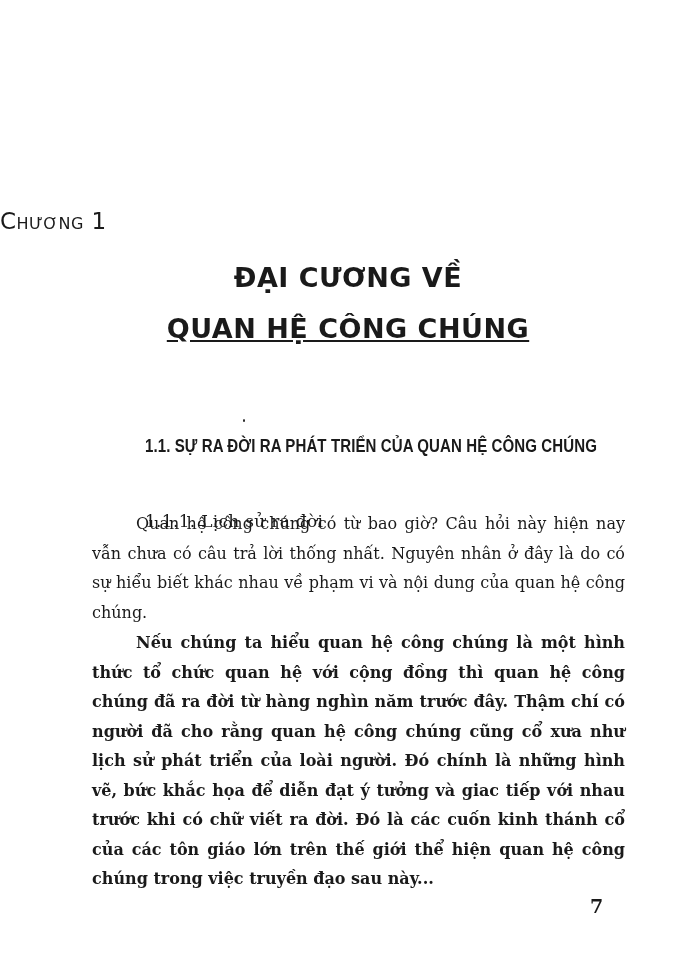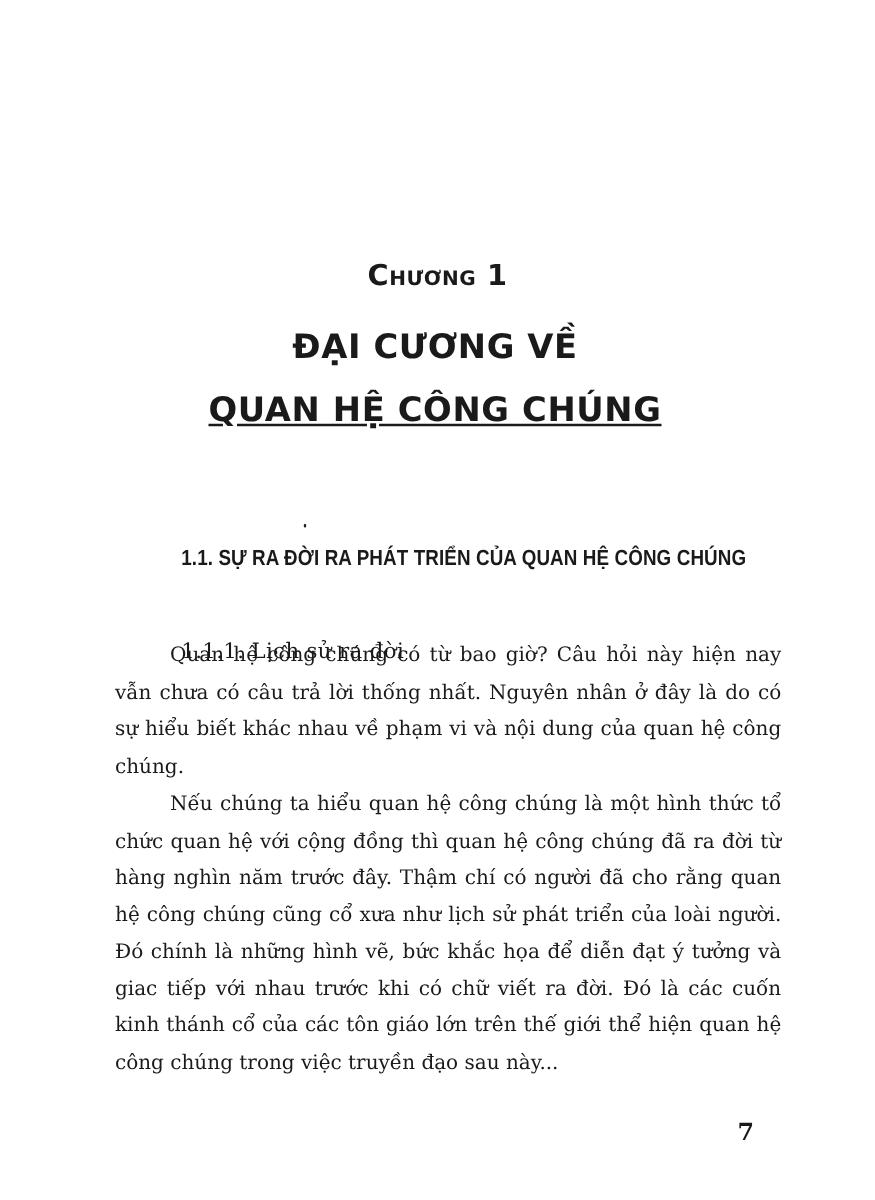--- a/index.html
+++ b/index.html
@@ -5,23 +5,23 @@
     html, body { margin: 0; padding: 0; }
     body {
       width: 700px; height: 960px;
       background: #ffffff;
       position: relative;
       overflow: hidden;
       color: #1a1a1a;
     }
     .chapter-label {
       position: absolute; left: 0; width: 700px; top: 208px;
-      text-align: center;
+      text-align: left;
       font-family: "DejaVu Sans", sans-serif;
-      font-weight: bold;
+      font-weight: normal;
       font-size: 23px;
       letter-spacing: 0.5px;
       font-variant: small-caps;
     }
     .chapter-title {
       position: absolute; left: 0; width: 696px;
       text-align: center;
       font-family: "DejaVu Sans", sans-serif;
       font-weight: bold;
       font-size: 27px;
@@ -49,21 +49,21 @@
     .body-text {
       position: absolute; left: 92px; width: 533px;
       font-family: "DejaVu Serif", serif;
       font-size: 16px;
       line-height: 29.5px;
       text-align: justify;
       margin: 0;
     }
     .body-text .indent { display: inline-block; width: 44px; }
     .p1 { top: 509px; }
-    .p2 { top: 628px; }
+    .p2 { top: 628px; font-weight: bold; }
     .page-number {
       position: absolute; left: 590px; top: 895px;
       font-family: "DejaVu Serif", serif;
       font-weight: bold;
       font-size: 19px;
     }
     .speck {
       position: absolute; width: 3px; height: 3px; background: #222; border-radius: 50%;
     }
   </style>

